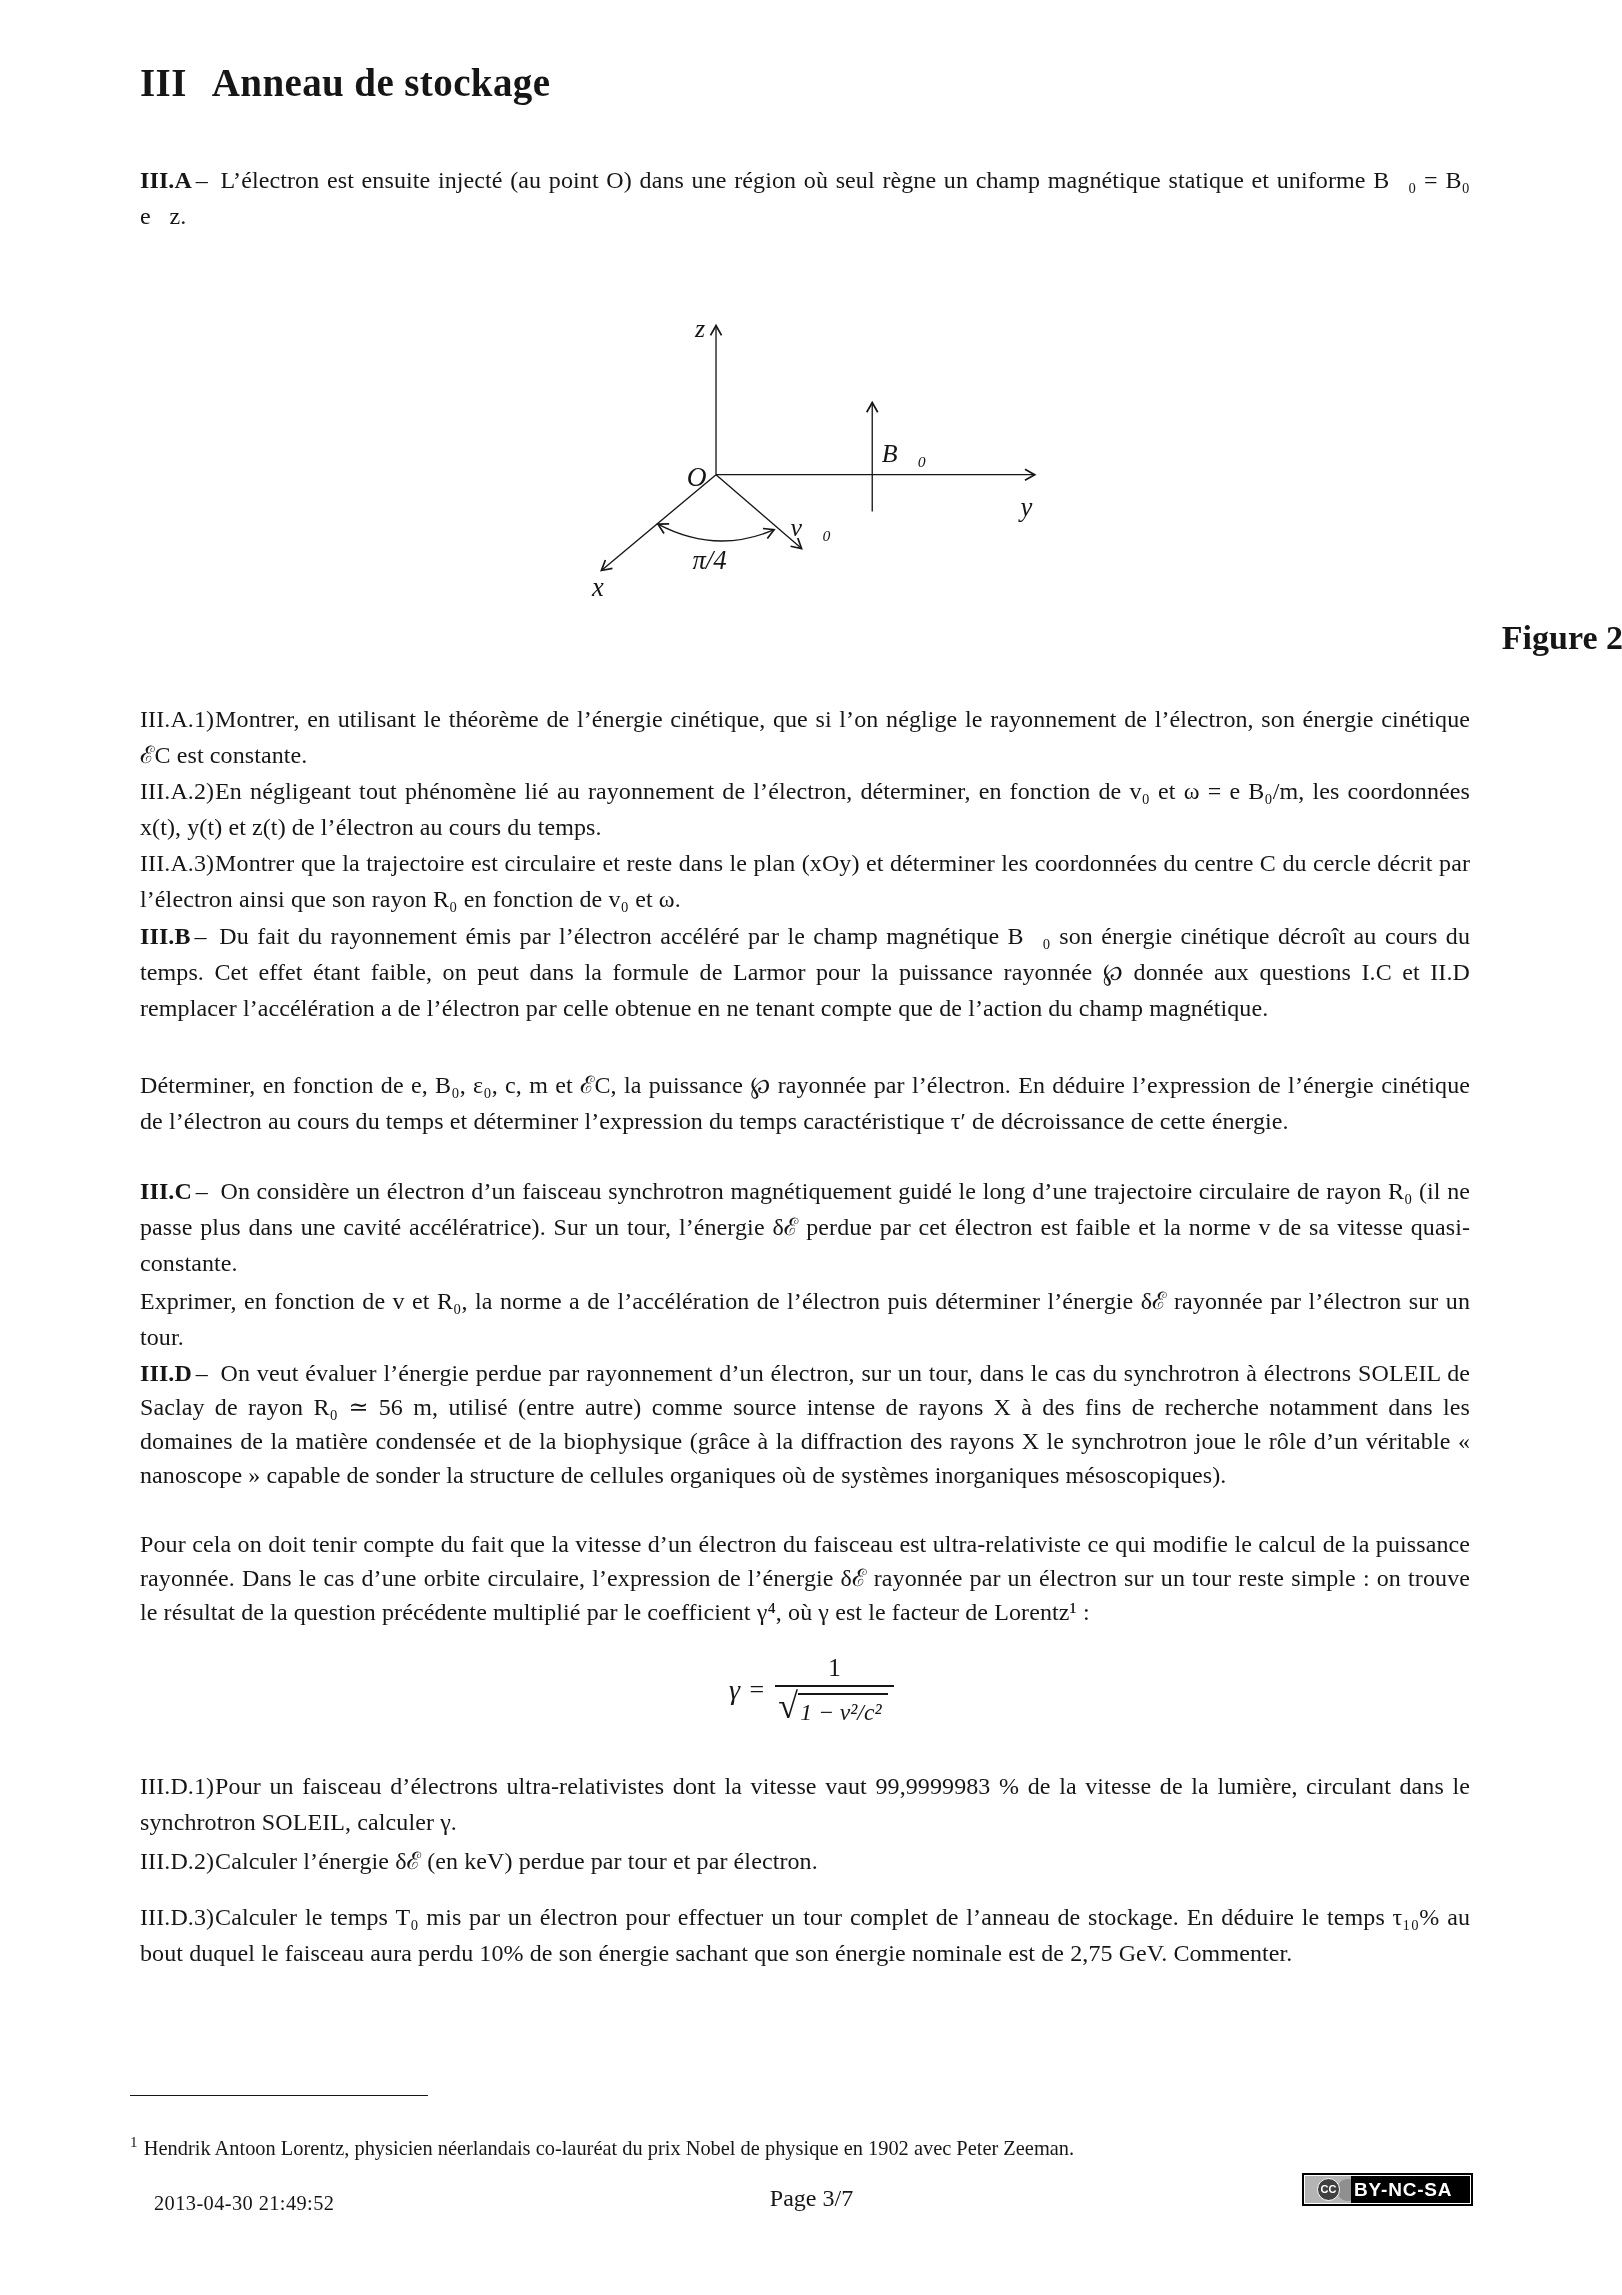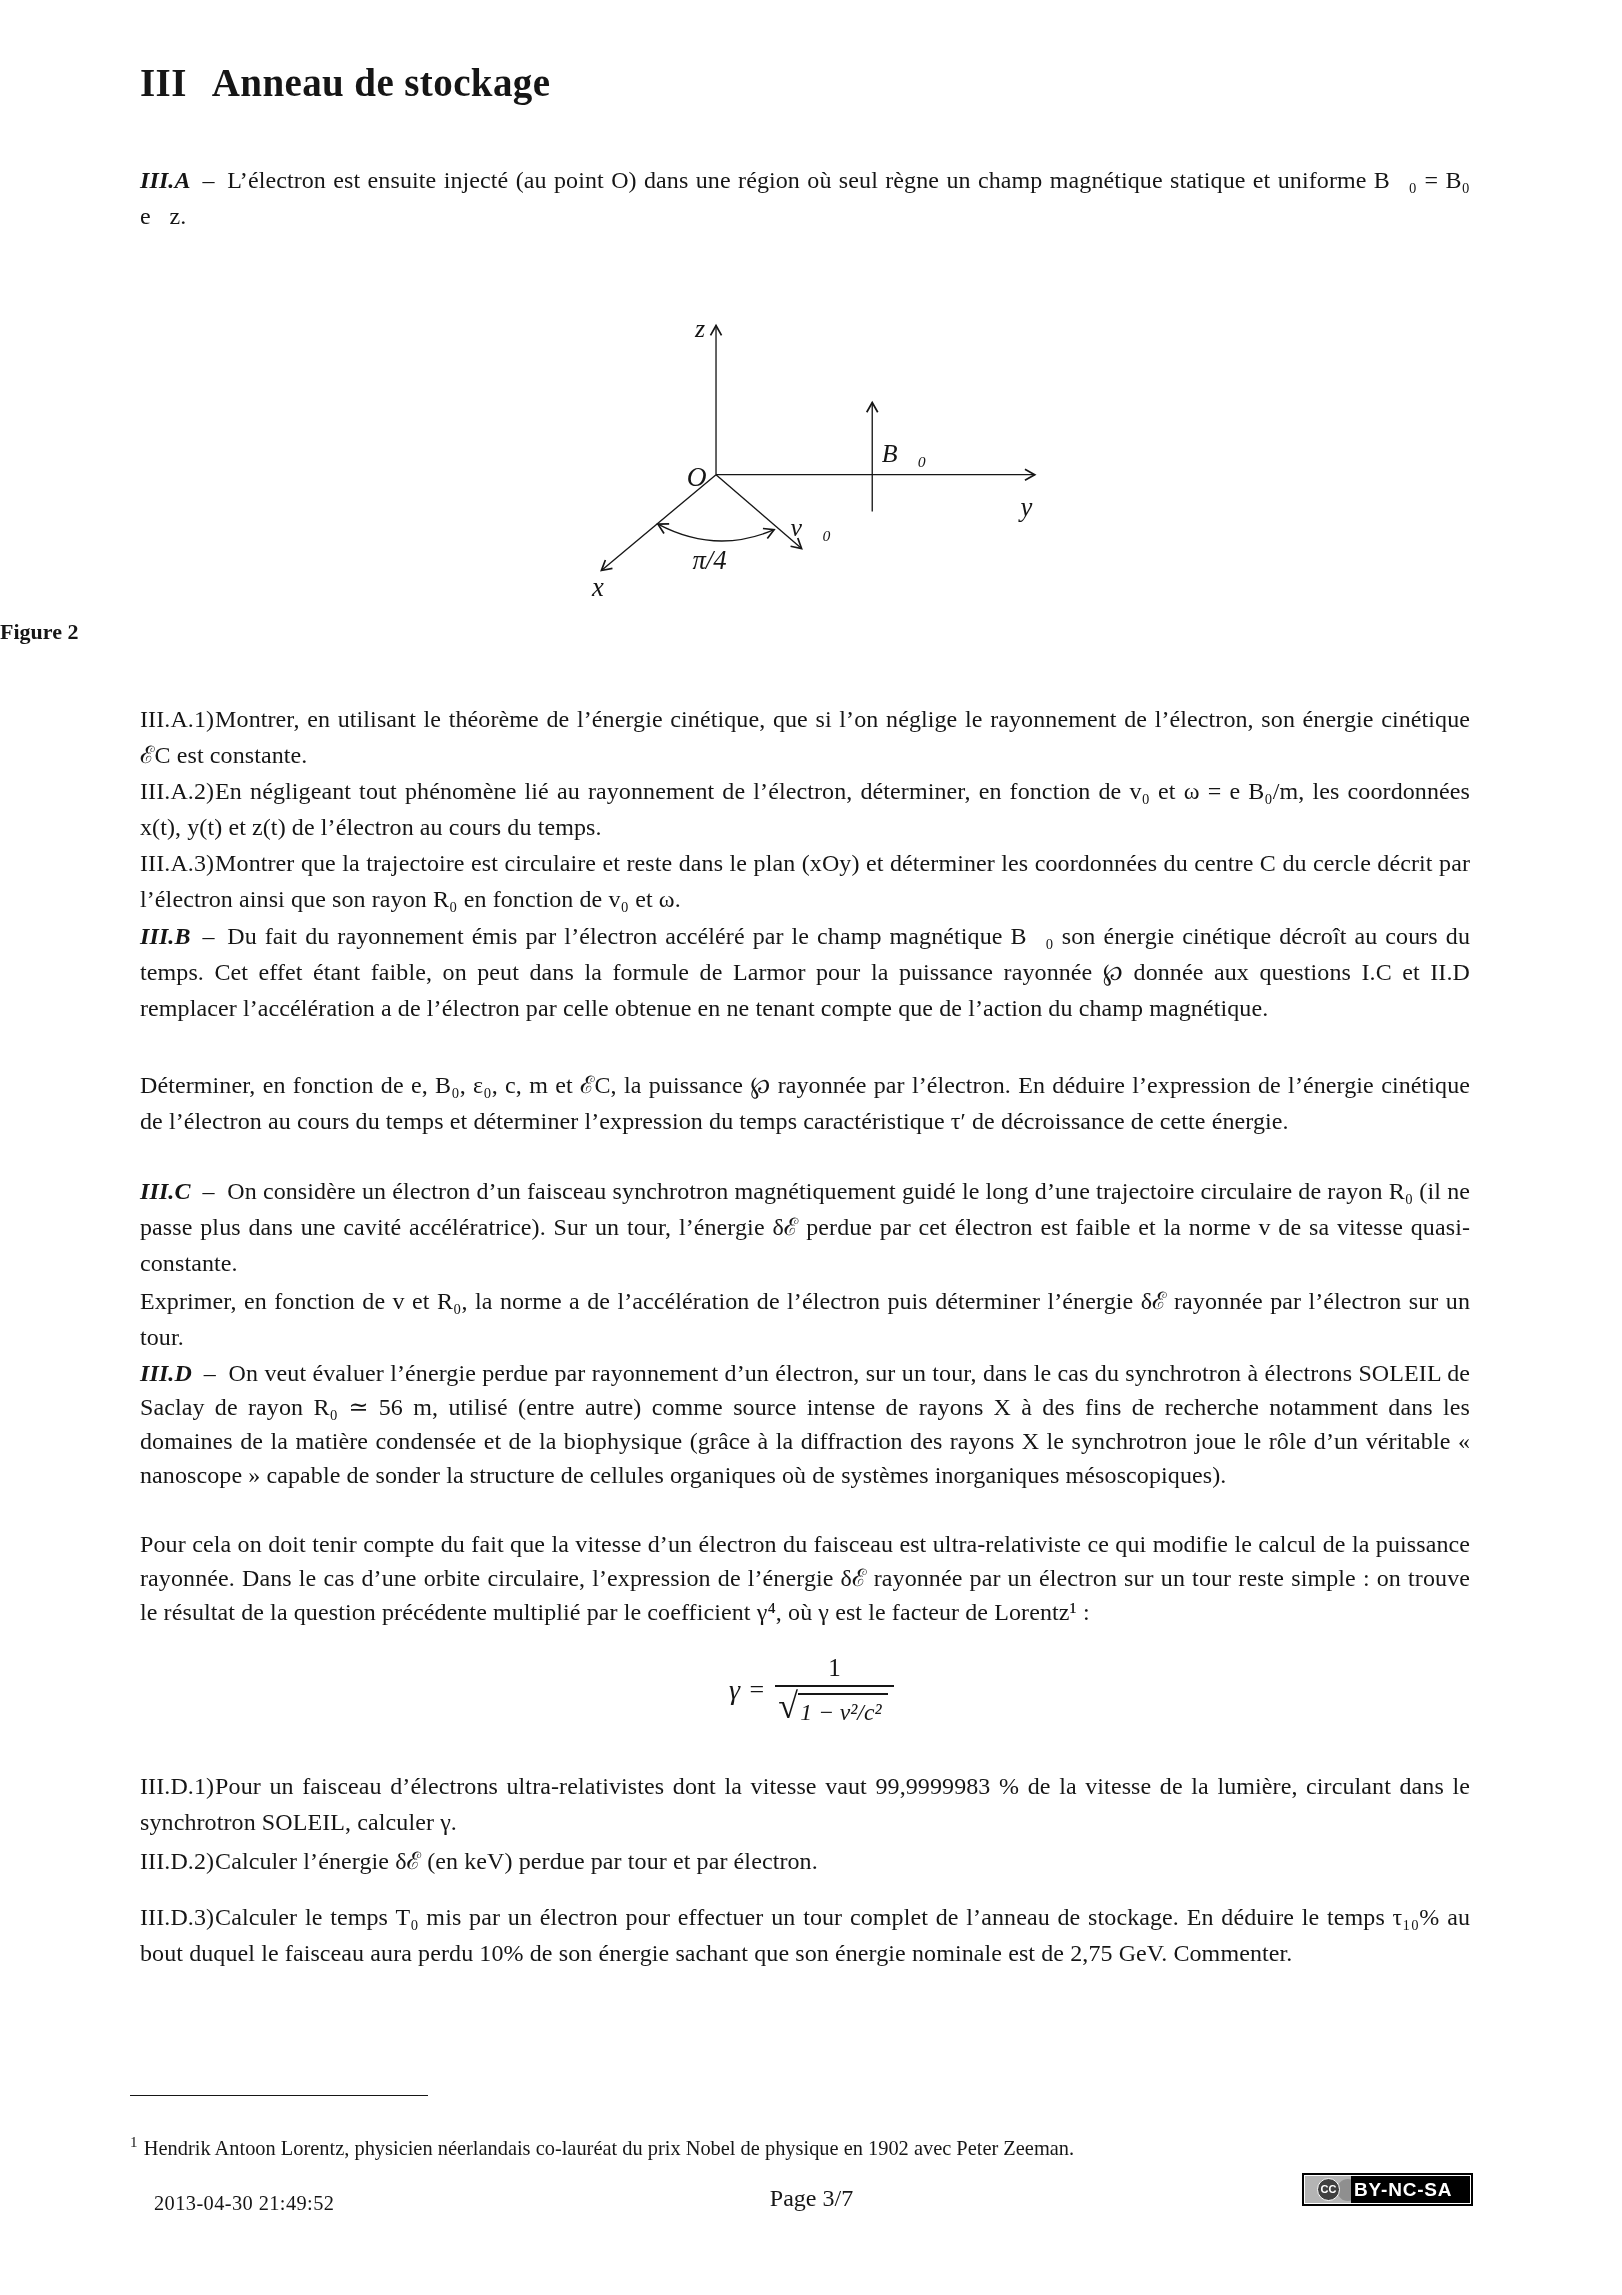--- a/index.html
+++ b/index.html
@@ -17,29 +17,29 @@
     text-align:justify;
     letter-spacing:0.1px;
   }
   .tight{line-height:34px;}
   h1.title{
     position:absolute;left:140px;top:62px;margin:0;
     font-size:39px;font-weight:bold;line-height:41px;
     letter-spacing:0.4px;
   }
   h1.title .t-num{margin-right:25px;}
-  .sec-label{font-weight:bold;font-style:italic;margin-right:12px;}
+  .sec-label{font-weight:bold;margin-right:4px;}
   .sec-dash{margin-right:12.6px;}
   .q-label{font-weight:normal;margin-right:1px;}
   
   .fig-wrap{position:absolute;left:581px;top:302px;width:471px;height:314px;}
   .fig-wrap svg{display:block;width:471px;height:314px;}
   .fig-caption{
     position:absolute;left:0;right:0;top:619px;
-    text-align:left;font-size:22px;font-weight:bold;
+    text-align:right;font-size:34px;font-weight:bold;
   }
   svg text{font-family:"Liberation Serif","DejaVu Serif",serif;fill:#161616;}
   .ital{font-style:italic;}
   
   .formula{
     position:absolute;left:0;right:0;top:1631px;height:118px;
     display:flex;align-items:center;justify-content:center;
     font-size:26px;
   }
   .f-lhs{font-style:italic;font-size:28px;margin-right:9.4px;}

